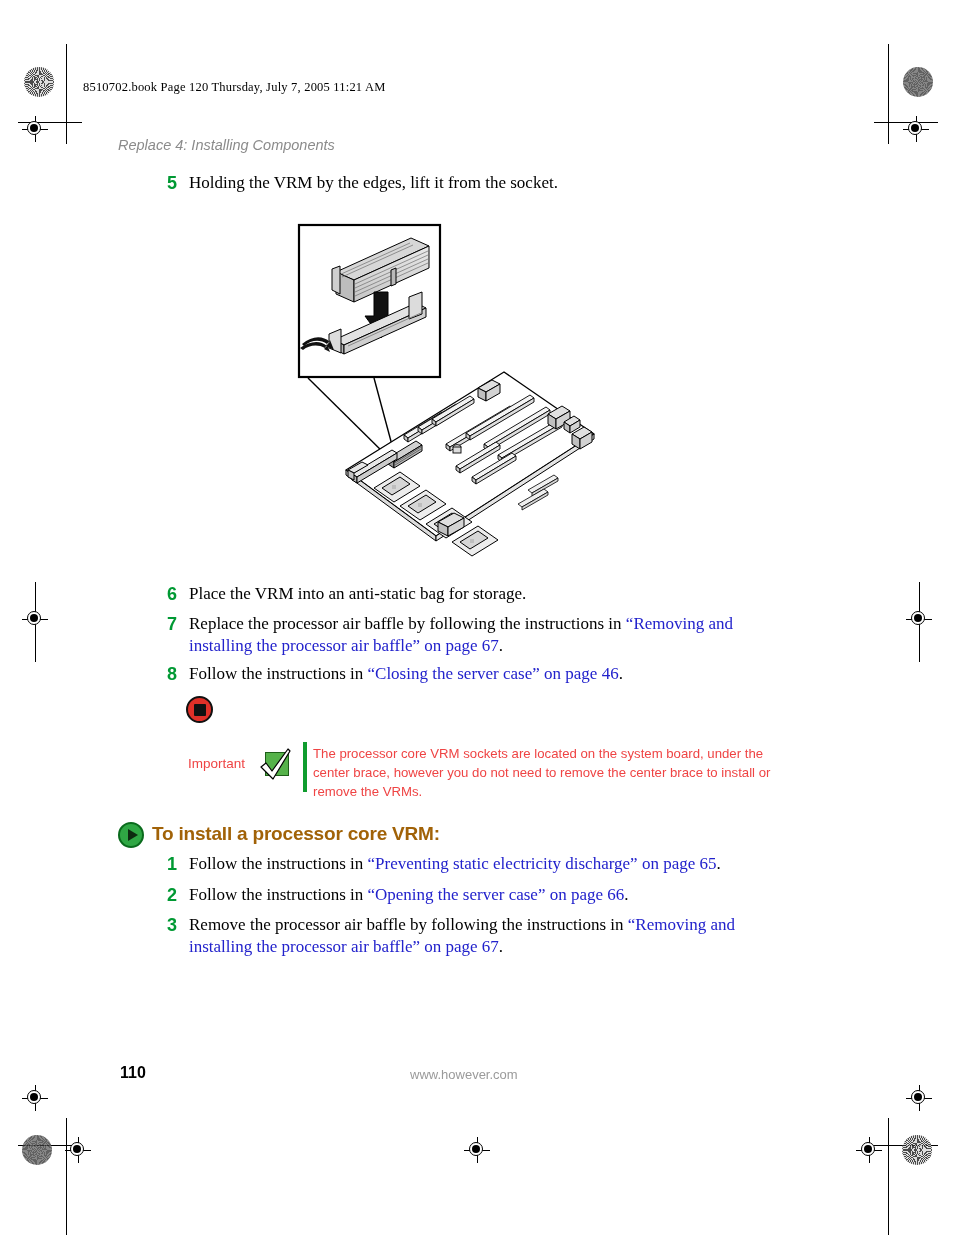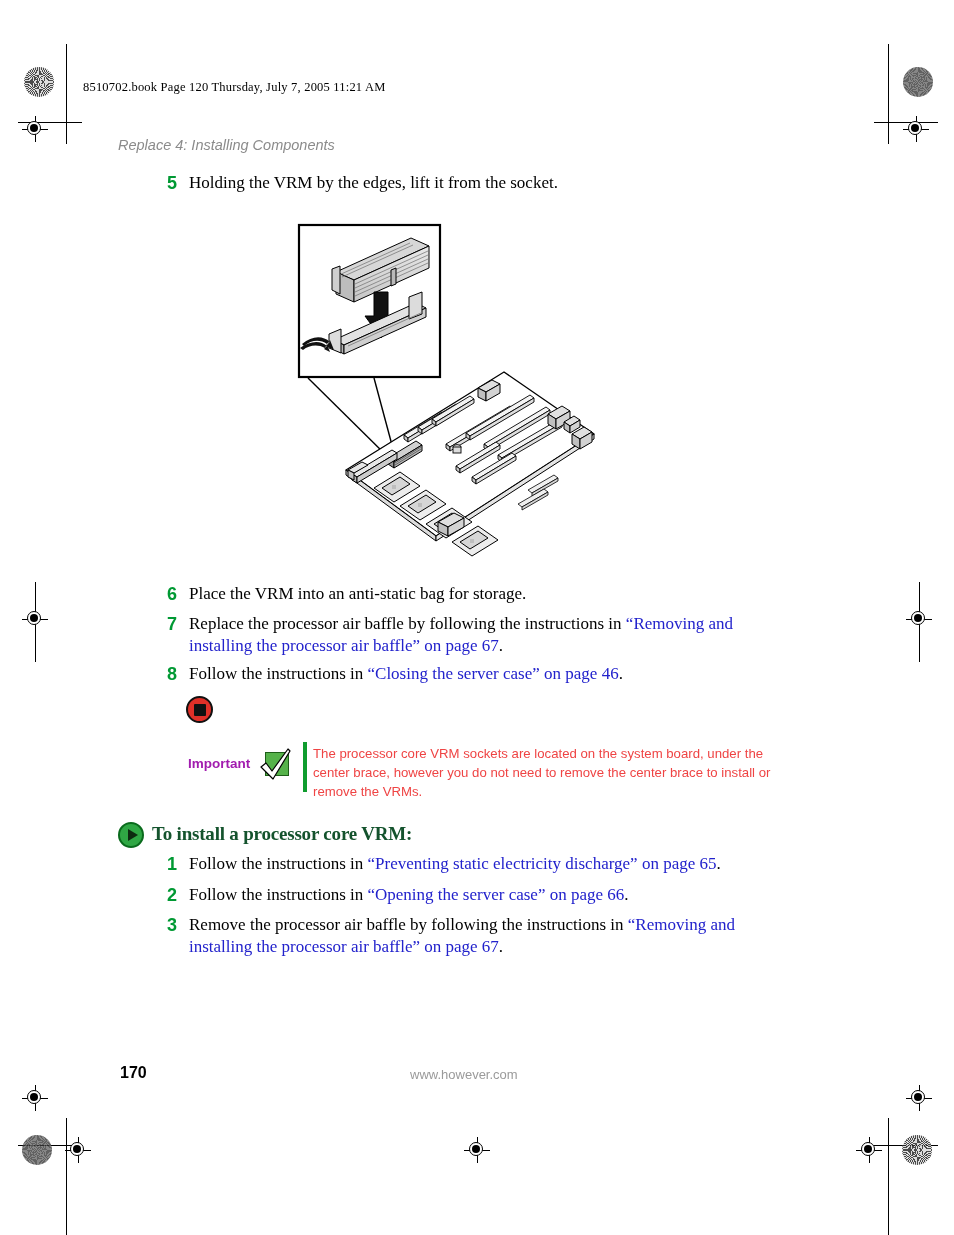--- a/index.html
+++ b/index.html
@@ -41,36 +41,36 @@
        line-height:1.30;margin-left:12px;}
   .lnk{color:#2222cc;}
 
   
   .redicon{position:absolute;left:186px;top:696px;width:27px;height:27px;border-radius:50%;
       background:#e03028;border:2px solid #111;box-sizing:border-box;
       display:flex;align-items:center;justify-content:center;}
   .redicon i{display:block;width:12px;height:12px;background:#111;border-radius:1px;}
 
   .imp-label{position:absolute;left:188px;top:756px;font-family:"Liberation Sans",sans-serif;
-      font-weight:bold;font-size:13.5px;color:#a21caf;text-align:center;}
+      font-weight:normal;font-size:13.5px;color:#ef4444;text-align:center;}
   .checkicon{position:absolute;left:259px;top:748px;width:33px;height:33px;}
   .checkicon .sq{position:absolute;left:6px;top:4px;width:24px;height:24px;background:#55b24a;
       border:1px solid #1d5e18;box-sizing:border-box;}
   .greenbar{position:absolute;left:303px;top:742px;width:4px;height:50px;background:#0f9c2e;}
   .imp-text{position:absolute;left:313px;top:744px;width:470px;
       font-family:"Liberation Sans",sans-serif;font-size:13.2px;color:#ef4444;line-height:1.45;}
 
   
   .headicon{position:absolute;left:118px;top:822px;width:26px;height:26px;border-radius:50%;
       background:#2fa744;border:2px solid #0a6b1d;box-sizing:border-box;
       display:flex;align-items:center;justify-content:center;}
   .headicon .tri{width:0;height:0;border-left:10px solid #0d2b10;
       border-top:6.5px solid transparent;border-bottom:6.5px solid transparent;margin-left:3px;}
-  .head-txt{position:absolute;left:152px;top:823px;font-family:Liberation Serif, serif;
-      font-weight:bold;font-size:19px;color:#14532d;letter-spacing:-.2px;}
+  .head-txt{position:absolute;left:152px;top:823px;font-family:Liberation Sans, sans-serif;
+      font-weight:bold;font-size:19px;color:#a16207;letter-spacing:-.2px;}
 
   
   .pagenum{position:absolute;left:120px;top:1064px;font-family:"Liberation Sans",sans-serif;
       font-weight:bold;font-size:16px;color:#000;}
   .site{position:absolute;left:410px;top:1067px;font-family:"Liberation Sans",sans-serif;
       font-size:13px;color:#9a9a9a;}
 
   
   .art{position:absolute;left:296px;top:222px;}
 </style>
@@ -386,16 +386,16 @@
   <div class="step" style="left:155px;top:884px;width:680px;">
     <span class="num">2</span>
     <span class="txt"><span>Follow the instructions in </span><span class="lnk">“Opening the server case” on page 66</span><span>.</span></span>
   </div>
 
   <div class="step" style="left:155px;top:914px;width:640px;">
     <span class="num">3</span>
     <span class="txt"><span>Remove the processor air baffle by following the instructions in </span><span class="lnk">“Removing and installing the processor air baffle” on page 67</span><span>.</span></span>
   </div>
 
-  <div class="pagenum">170</div>
+  <div class="pagenum">110</div>
   <div class="site">www.however.com</div>
 
 </div>
 
 </body></html>

